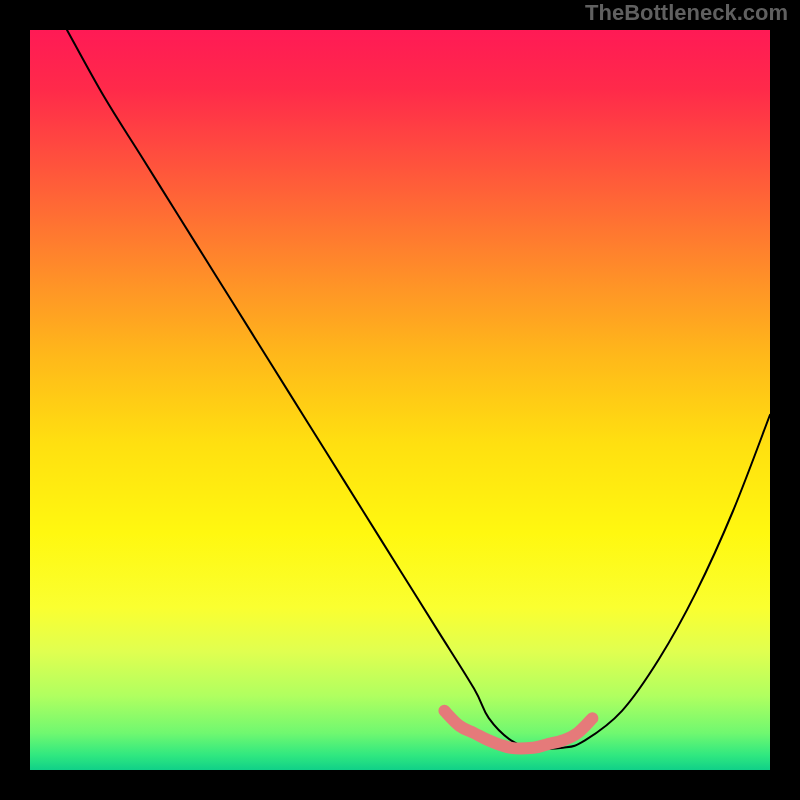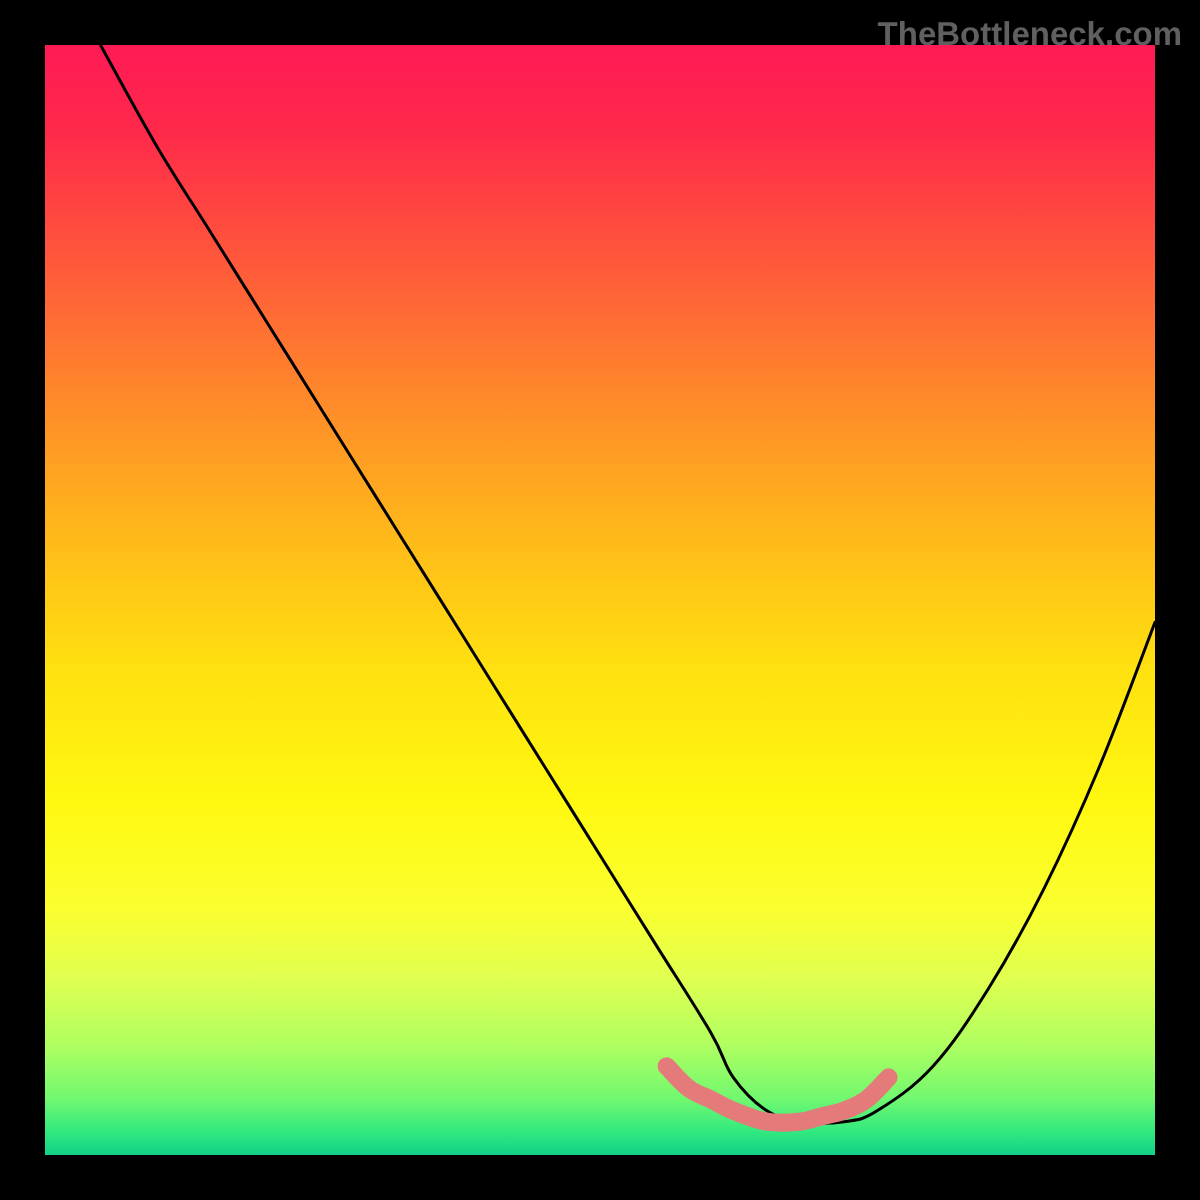--- a/index.html
+++ b/index.html
@@ -6,21 +6,21 @@
   body {
     width: 800px;
     height: 800px;
     background: #000;
     position: relative;
     font-family: Arial, sans-serif;
     overflow: hidden;
   }
   .watermark {
     position: absolute;
-    top: 10px;
+    top: 0;
     right: 12px;
     color: #606060;
     font-size: 22px;
     font-weight: bold;
     z-index: 10;
   }
   .plot-area {
     position: absolute;
     left: 30px;
     top: 30px;

